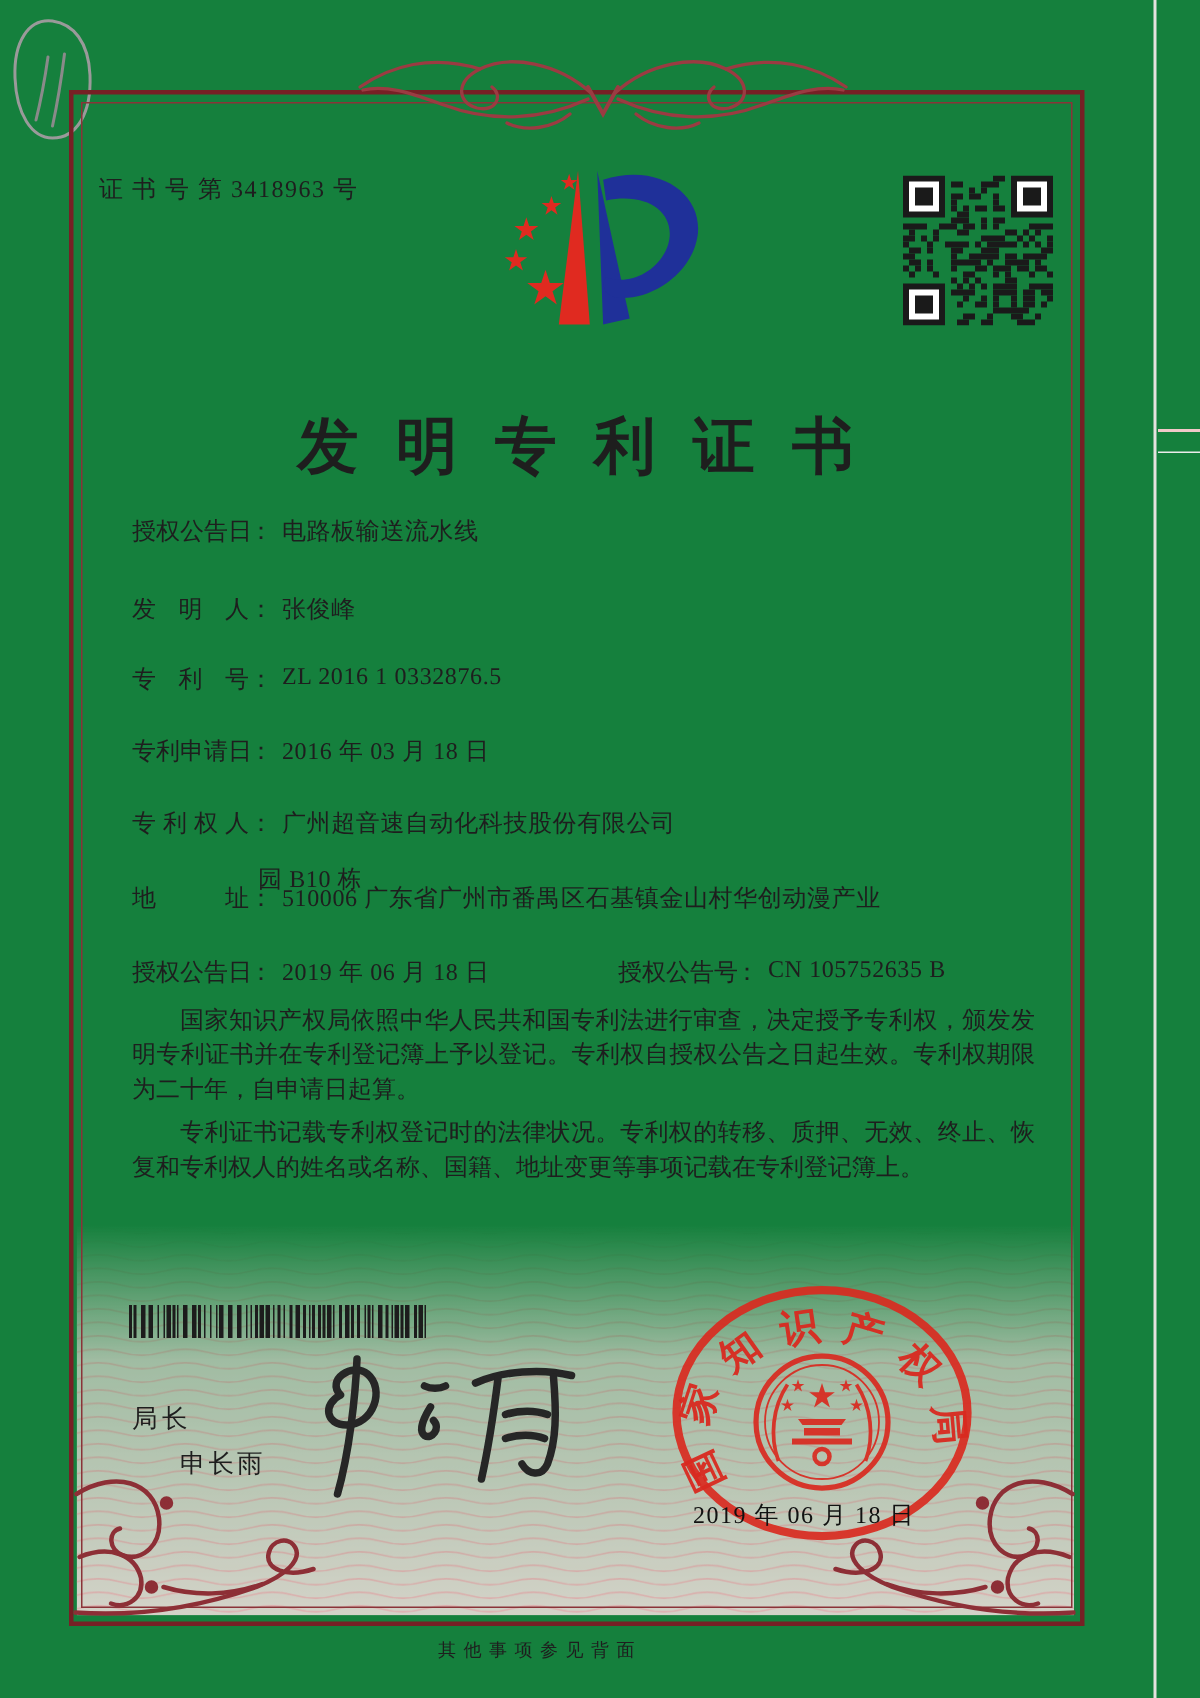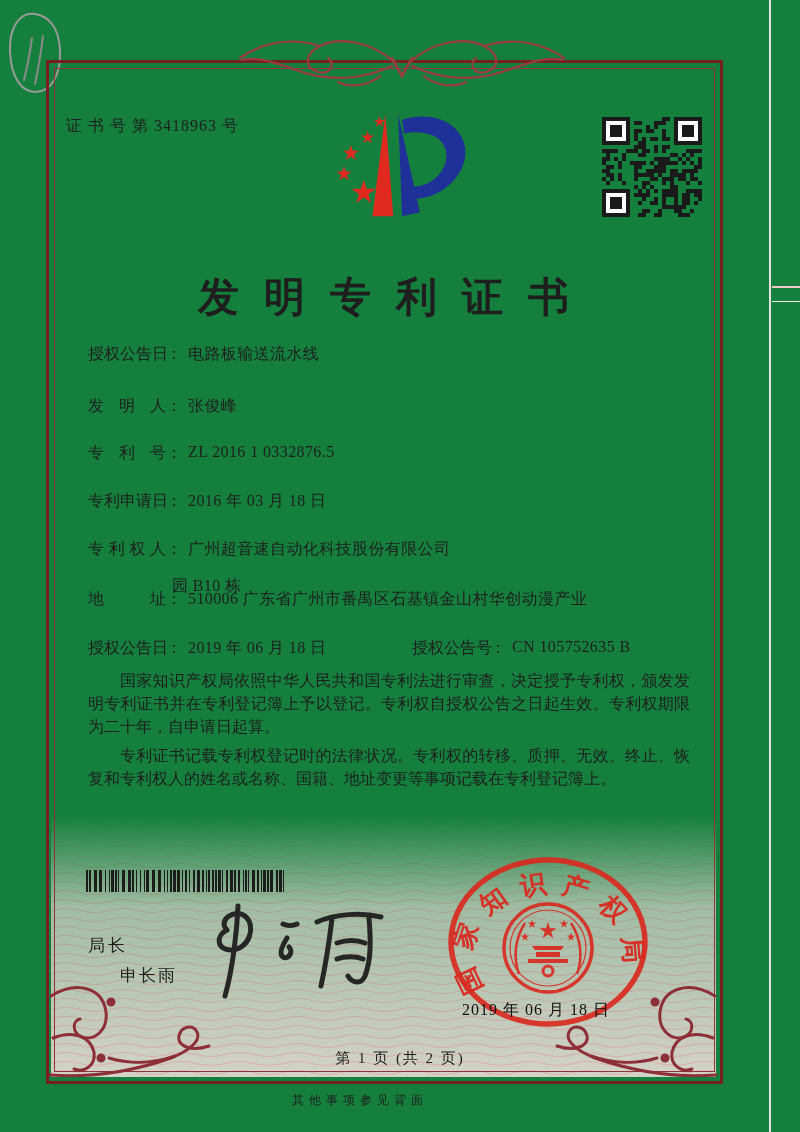--- a/index.html
+++ b/index.html
@@ -484,16 +484,15 @@
           <rect x="-20" y="11" width="40" height="4"></rect>
         </g>
         <circle cx="0" cy="23" r="5" fill="none" stroke-width="3"></circle>
         <path d="M -29 26 C -35 10 -33 -10 -23 -25" fill="none" stroke-width="2.5"></path>
         <path d="M 29 26 C 35 10 33 -10 23 -25" fill="none" stroke-width="2.5"></path>
       </g>
     </g>
   </svg>
   <div class="abs z2 seal-date">2019 年 06 月 18 日</div>
 
-  <div class="abs z2 page-no">第 1 页 (共 2 页)</div>
   <div class="abs back-note">其他事项参见背面</div>
 
 </div>
 
 </body></html>

